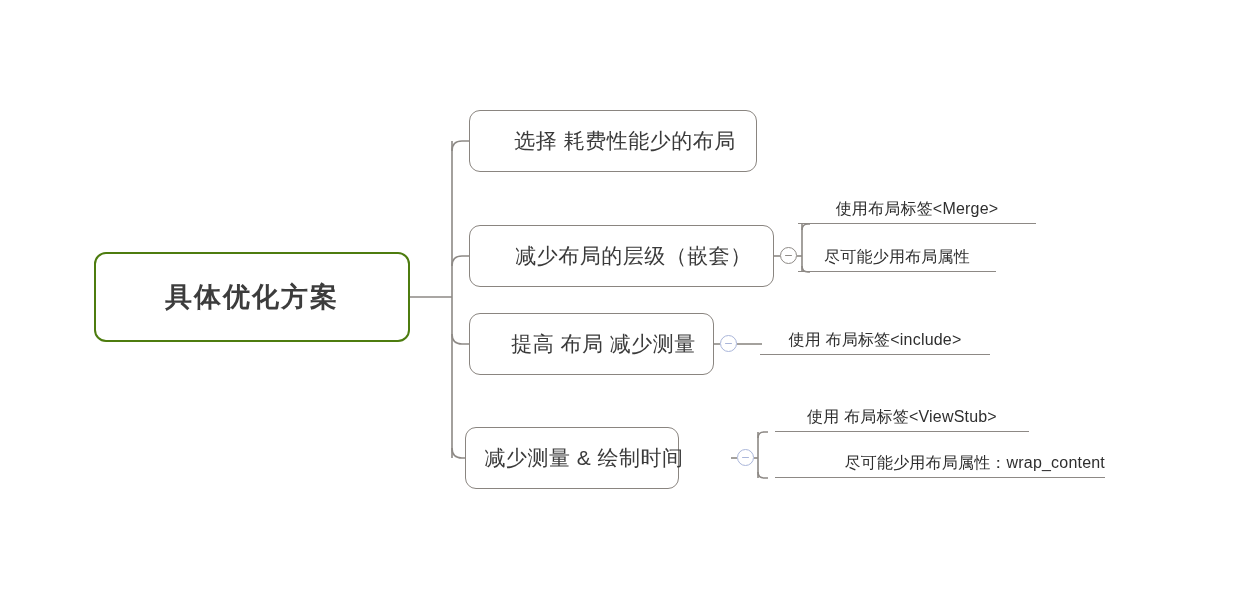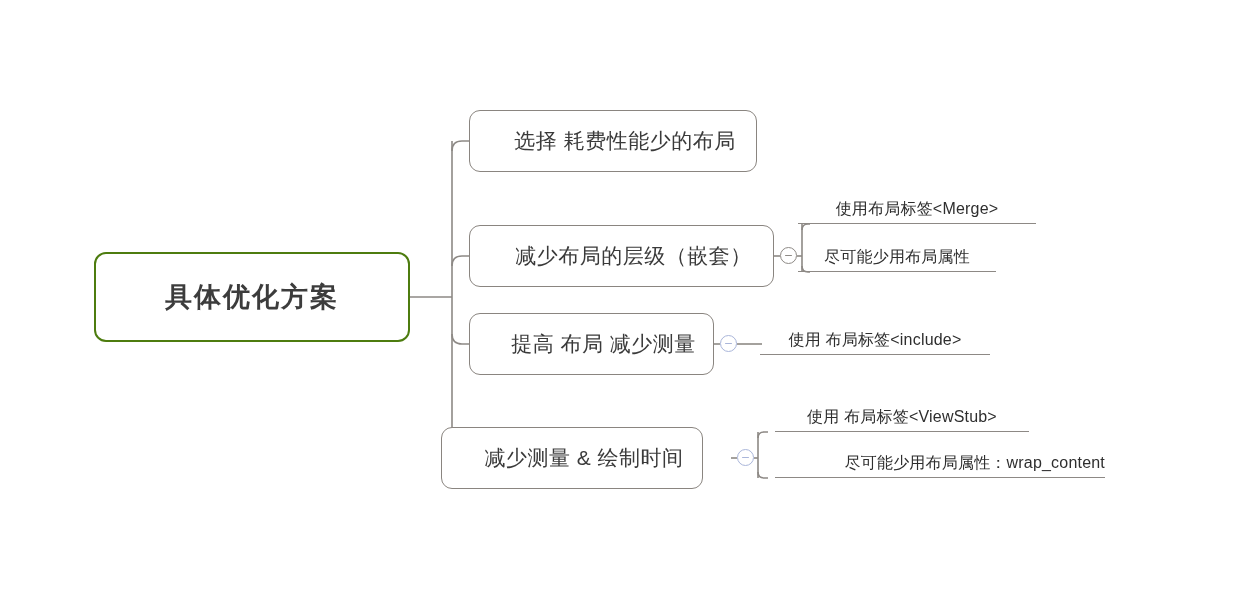--- a/index.html
+++ b/index.html
@@ -69,21 +69,21 @@
   .branch-label {
     font-size: 21px;
     color: #3a3a3a;
     white-space: nowrap;
     letter-spacing: 0.5px;
   }
 
   #branch-0 { left: 469px; top: 110px; width: 288px; height: 62px; }
   #branch-1 { left: 469px; top: 225px; width: 305px; height: 62px; }
   #branch-2 { left: 469px; top: 313px; width: 245px; height: 62px; }
-  #branch-3 { left: 441px; top: 427px; width: 262px; height: 62px; align-items: center; }
+  #branch-3 { left: 465px; top: 427px; width: 214px; height: 62px; align-items: center; }
 
   
   .toggle {
     position: absolute;
     width: 17px;
     height: 17px;
     box-sizing: border-box;
     border-radius: 50%;
     background: #ffffff;
     display: flex;

